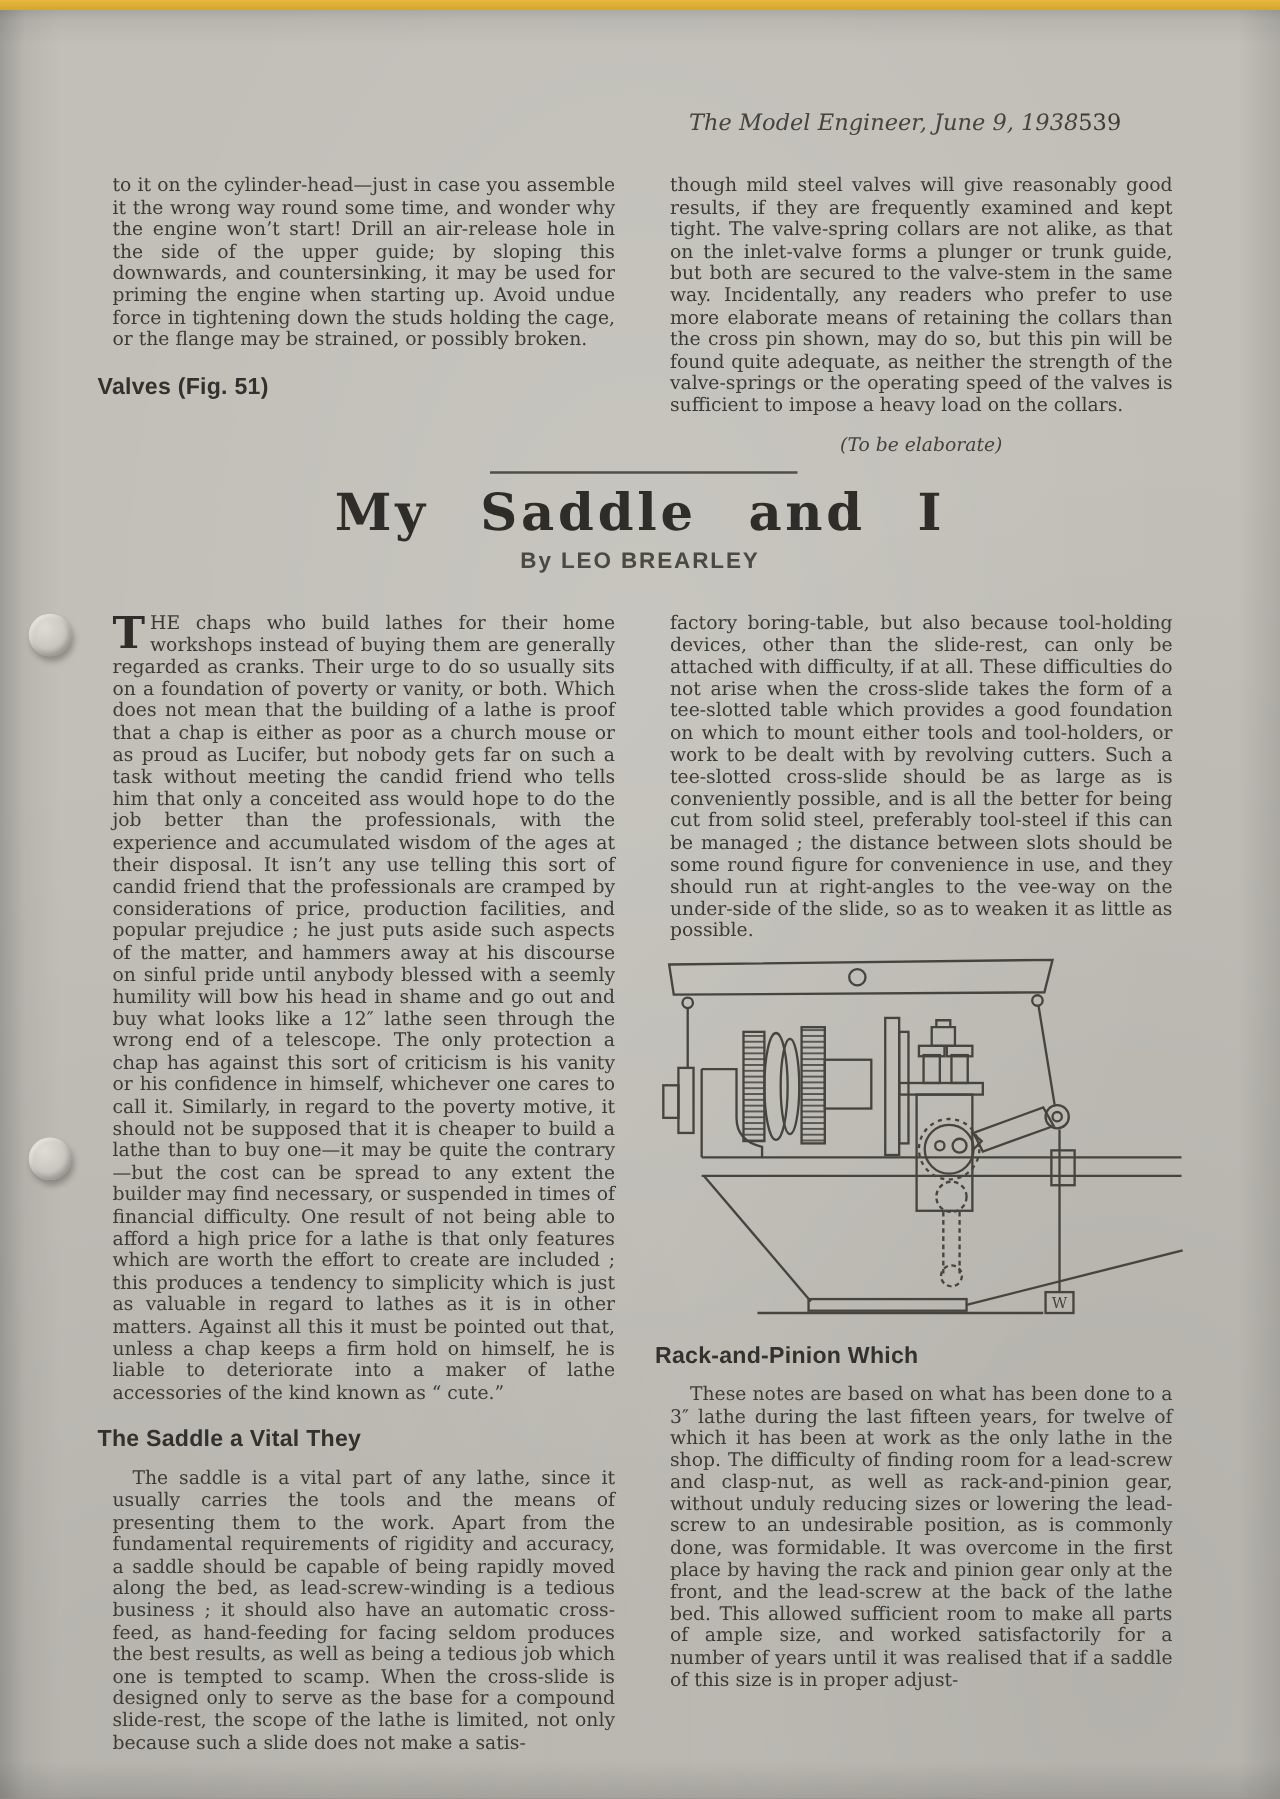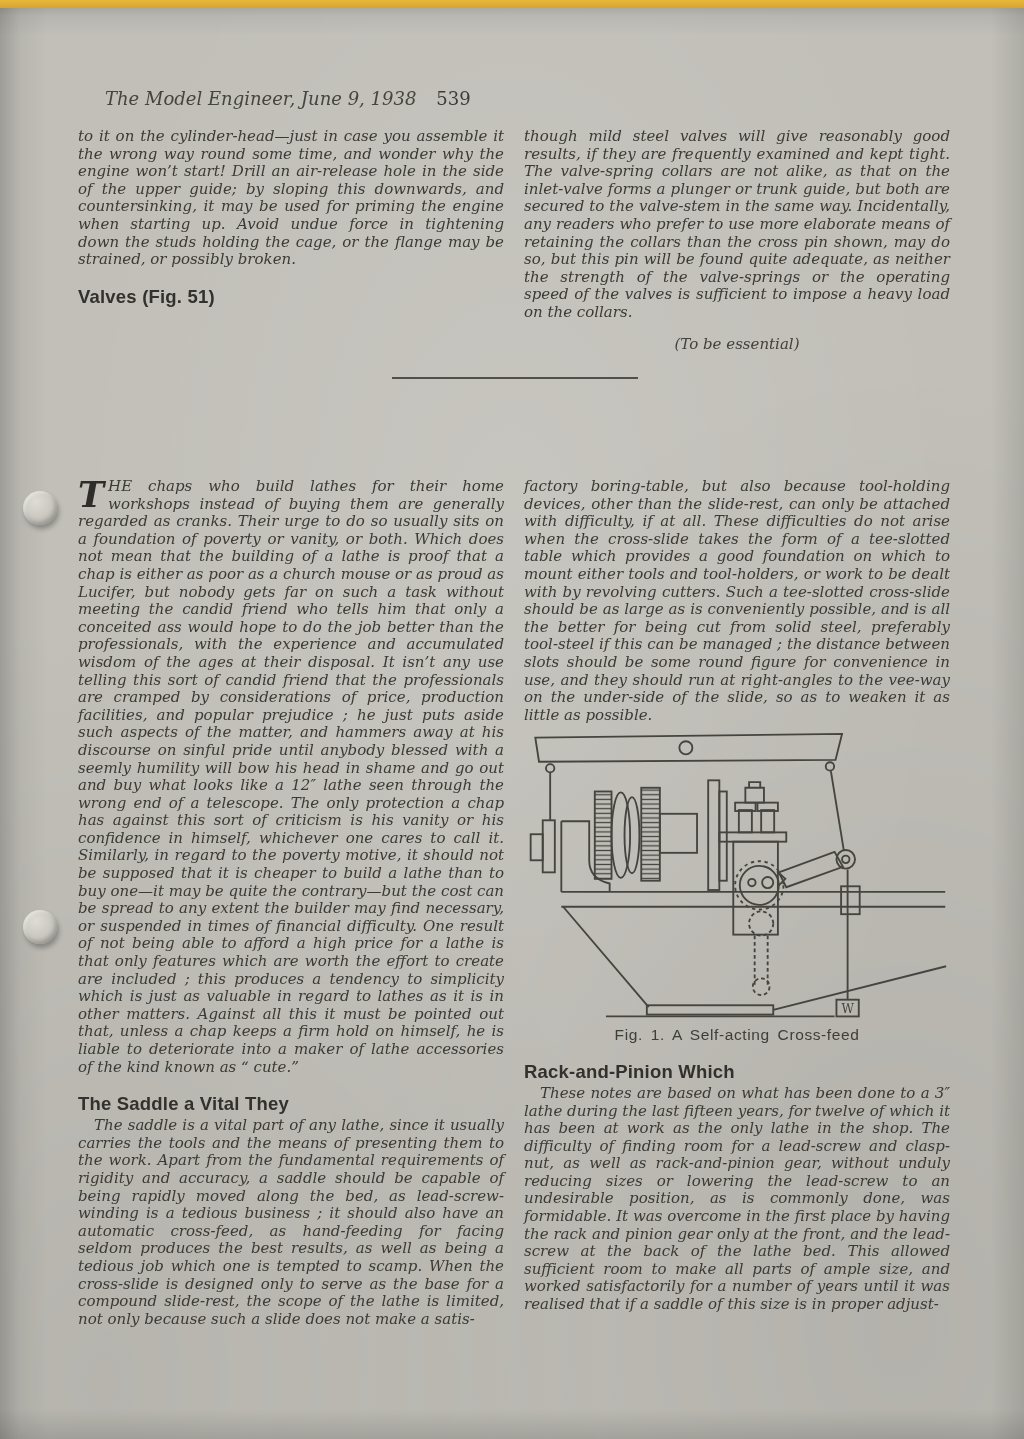--- a/index.html
+++ b/index.html
@@ -22,27 +22,27 @@
   }
   .top-strip{position:absolute;top:0;left:0;width:100%;height:8px;background:linear-gradient(180deg,#e8b83a,#d3a532);}
   .punch-hole{
     position:absolute;left:23px;width:34px;height:34px;border-radius:50%;
     background:radial-gradient(circle at 38% 32%, #dedcd5, #c8c6bf 55%, #a9a7a0);
     box-shadow:2px 4px 5px rgba(0,0,0,0.28), inset -2px -3px 4px rgba(0,0,0,0.18), inset 2px 2px 3px rgba(255,255,255,0.4);
   }
   .hole-1{top:491px;}
   .hole-2{top:910px;}
 
-  .header{position:absolute;top:88px;left:105px;width:810px;display:flex;justify-content:flex-start;align-items:baseline;gap:20px;}
+  .header{position:absolute;top:88px;left:87px;width:810px;display:flex;justify-content:flex-end;align-items:baseline;}
   .journal-title{font-style:italic;font-size:18px;color:#45443f;}
   .page-number{font-size:18px;color:#3c3b37;}
 
   .col-wrap{position:absolute;left:78px;width:872px;display:flex;gap:20px;}
   .col{flex:0 0 426px;width:426px;font-size:15px;line-height:17.6px;text-align:justify;color:#3b3a35;}
-  .col p{margin:0;font-style:italic;}
+  .col p{margin:12px;}
   .col p.indent{text-indent:16px;}
   .sec-heading{
     font-family:"Liberation Sans", sans-serif;font-weight:bold;font-size:18.5px;
     color:#32312d;margin:17px 0 2px 0;text-align:left;line-height:22px;letter-spacing:0.2px;
   }
   .valves-section{top:128px;}
   .continued{text-align:center;font-style:italic;margin-top:14px !important;color:#42413c;}
 
   .title-rule{position:absolute;top:377px;left:392px;width:246px;height:2px;background:#504f4a;}
   .article-head{position:absolute;top:388px;left:0;width:1024px;text-align:center;}
@@ -79,26 +79,30 @@
     <span class="page-number">539</span>
   </div>
 
   <div class="col-wrap valves-section">
     <div class="col">
       <p>to it on the cylinder-head—just in case you assemble it the wrong way round some time, and wonder why the engine won’t start!  Drill an air-release hole in the side of the upper guide; by sloping this downwards, and countersinking, it may be used for priming the engine when starting up.  Avoid undue force in tightening down the studs holding the cage, or the flange may be strained, or possibly broken.</p>
       <h3 class="sec-heading">Valves (Fig. 51)</h3>
     </div>
     <div class="col">
       <p>though mild steel valves will give reasonably good results, if they are frequently examined and kept tight.  The valve-spring collars are not alike, as that on the inlet-valve forms a plunger or trunk guide, but both are secured to the valve-stem in the same way.  Incidentally, any readers who prefer to use more elaborate means of retaining the collars than the cross pin shown, may do so, but this pin will be found quite adequate, as neither the strength of the valve-springs or the operating speed of the valves is sufficient to impose a heavy load on the collars.</p>
-      <p class="continued">(To be essential)</p>
+      <p class="continued">(To be elaborate)</p>
     </div>
   </div>
 
   <div class="title-rule"></div>
 
+  <div class="article-head">
+    <h1 class="article-title">My Saddle and I</h1>
+    <div class="article-byline">By LEO BREARLEY</div>
+  </div>
 
   <div class="col-wrap article-body">
     <div class="col">
       <p><span class="dropcap">T</span><span>HE chaps who build lathes for their home workshops instead of buying them are generally regarded as cranks.  Their urge to do so usually sits on a foundation of poverty or vanity, or both. Which does not mean that the building of a lathe is proof that a chap is either as poor as a church mouse or as proud as Lucifer, but nobody gets far on such a task without meeting the candid friend who tells him that only a conceited ass would hope to do the job better than the professionals, with the experience and accumulated wisdom of the ages at their disposal.  It isn’t any use telling this sort of candid friend that the professionals are cramped by considerations of price, production facilities, and popular prejudice ; he just puts aside such aspects of the matter, and hammers away at his discourse on sinful pride until anybody blessed with a seemly humility will bow his head in shame and go out and buy what looks like a 12″ lathe seen through the wrong end of a telescope.  The only protection a chap has against this sort of criticism is his vanity or his confidence in himself, whichever one cares to call it.  Similarly, in regard to the poverty motive, it should not be supposed that it is cheaper to build a lathe than to buy one—it may be quite the contrary—but the cost can be spread to any extent the builder may find necessary, or suspended in times of financial difficulty.  One result of not being able to afford a high price for a lathe is that only features which are worth the effort to create are included ; this produces a tendency to simplicity which is just as valuable in regard to lathes as it is in other matters.  Against all this it must be pointed out that, unless a chap keeps a firm hold on himself, he is liable to deteriorate into a maker of lathe accessories of the kind known as “ cute.”</span></p>
       <h3 class="sec-heading">The Saddle a Vital They</h3>
       <p class="indent">The saddle is a vital part of any lathe, since it usually carries the tools and the means of presenting them to the work.  Apart from the fundamental requirements of rigidity and accuracy, a saddle should be capable of being rapidly moved along the bed, as lead-screw-winding is a tedious business ; it should also have an automatic cross-feed, as hand-feeding for facing seldom produces the best results, as well as being a tedious job which one is tempted to scamp.  When the cross-slide is designed only to serve as the base for a compound slide-rest, the scope of the lathe is limited, not only because such a slide does not make a satis-</p>
     </div>
 
     <div class="col">
       <p>factory boring-table, but also because tool-holding devices, other than the slide-rest, can only be attached with difficulty, if at all.  These difficulties do not arise when the cross-slide takes the form of a tee-slotted table which provides a good foundation on which to mount either tools and tool-holders, or work to be dealt with by revolving cutters.  Such a tee-slotted cross-slide should be as large as is conveniently possible, and is all the better for being cut from solid steel, preferably tool-steel if this can be managed ; the distance between slots should be some round figure for convenience in use, and they should run at right-angles to the vee-way on the under-side of the slide, so as to weaken it as little as possible.</p>
@@ -163,20 +167,19 @@
             <line x1="264" y1="299" x2="450" y2="252"></line>
 
             <circle cx="325" cy="37" r="4.5"></circle>
             <line x1="326" y1="42" x2="340" y2="128"></line>
             <rect x="337" y="166" width="20" height="30"></rect>
             <line x1="344" y1="148" x2="344" y2="288"></line>
             <rect x="332" y="288" width="24" height="18"></rect>
             <text x="344" y="302" font-size="13" stroke="none" fill="#45443f" text-anchor="middle" font-family="DejaVu Serif, serif">W</text>
           </g>
         </svg>
-        <div class="figure-caption">Fig. 1.   A Self-acting Cross-feed</div>
       </div>
 
       <h3 class="sec-heading">Rack-and-Pinion Which</h3>
       <p class="indent">These notes are based on what has been done to a 3″ lathe during the last fifteen years, for twelve of which it has been at work as the only lathe in the shop.   The difficulty of finding room for a lead-screw and clasp-nut, as well as rack-and-pinion gear, without unduly reducing sizes or lowering the lead-screw to an undesirable position, as is commonly done, was formidable.  It was overcome in the first place by having the rack and pinion gear only at the front, and the lead-screw at the back of the lathe bed.  This allowed sufficient room to make all parts of ample size, and worked satisfactorily for a number of years until it was realised that if a saddle of this size is in proper adjust-</p>
     </div>
   </div>
 </div>
 
 </body></html>

